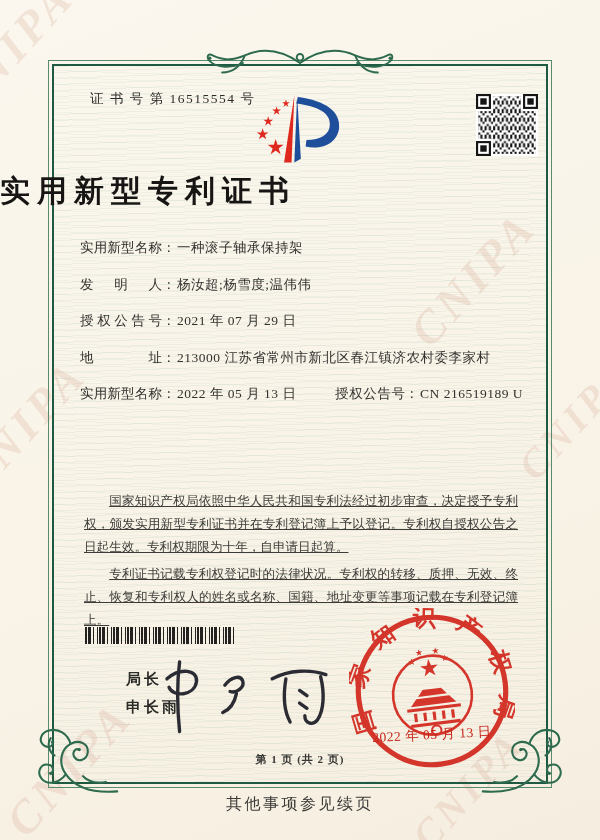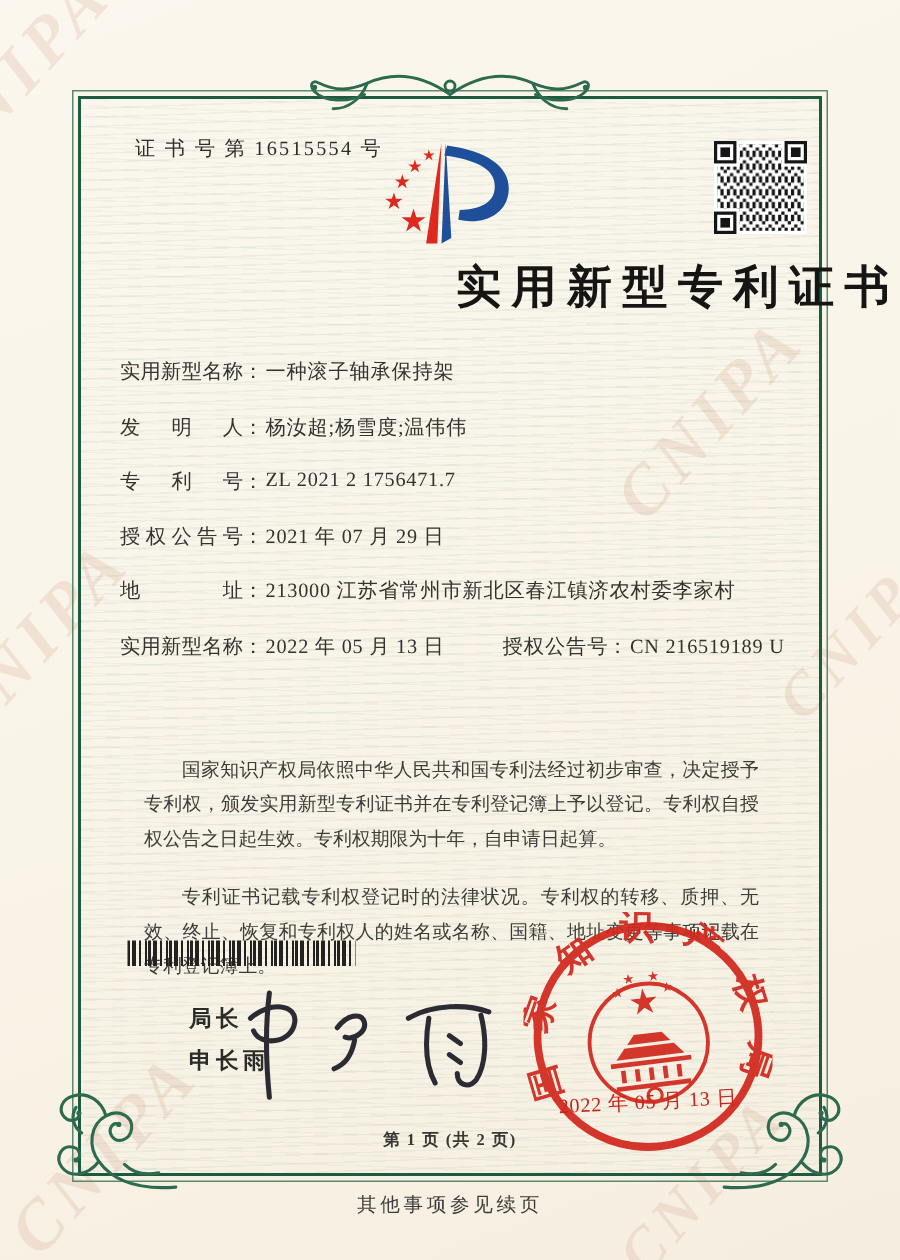--- a/index.html
+++ b/index.html
@@ -29,55 +29,55 @@
   .orn{position:absolute;z-index:2;color:#2e6b4e;}
   .orn-top{left:205px;top:44px;width:190px;height:38px;}
   .orn-bl{left:26px;top:722px;width:95px;height:78px;}
   .orn-br{left:479px;top:722px;width:95px;height:78px;}
 
   
   .cert-no{position:absolute;left:80px;top:90px;font-size:13.5px;letter-spacing:1.5px;
            color:#2e2d2b;z-index:3;margin-left:10px;}
   .logo{position:absolute;left:236px;top:84px;width:126px;height:84px;z-index:3;}
   .qr{position:absolute;left:476px;top:94px;width:62px;height:62px;z-index:3;}
-  .title{position:absolute;left:0;top:171px;width:600px;text-align:right;
+  .title{position:absolute;left:0;top:171px;width:600px;text-align:left;
          font-size:30px;font-weight:700;letter-spacing:7px;color:#161513;z-index:3;}
 
   
   .fields{position:absolute;left:80px;top:239px;width:460px;z-index:3;font-size:13.5px;color:#33322f;}
   .frow{height:36.6px;white-space:nowrap;}
   .flabel{display:inline-block;width:82px;text-align:justify;text-align-last:justify;
           vertical-align:top;}
   .fcolon{display:inline-block;width:15px;vertical-align:top;}
   .fvalue{letter-spacing:0.5px;}
   .fvalue.fixed{display:inline-block;width:142px;}
   .flabel.l2{width:70px;margin-left:16px;}
 
   
   .paras{position:absolute;left:80px;top:486px;width:442px;z-index:3;
          font-size:12.6px;line-height:1.82;color:#3d3c39;text-align:justify;}
-  .paras p{margin:16px;text-indent:2em;}
+  .paras p{margin:4px;text-indent:2em;text-decoration:underline;}
 
   
   .barcode{position:absolute;left:85px;top:627px;width:152px;height:17px;z-index:3;
     background:repeating-linear-gradient(90deg,#232220 0 2px,transparent 2px 3px,
       #232220 3px 6px,transparent 6px 8px,#232220 8px 9px,transparent 9px 12px,
       #232220 12px 13px,transparent 13px 14px);}
   .signer{position:absolute;left:86px;top:670px;z-index:3;
           font-family:"Liberation Sans","DejaVu Sans",sans-serif;
           font-size:15px;font-weight:700;letter-spacing:3px;color:#2b2b28;margin-left:40px;}
   .signer div{margin-bottom:9px;}
   .signature{position:absolute;left:148px;top:646px;width:200px;height:92px;z-index:3;}
   .seal{position:absolute;left:349px;top:608px;width:166px;height:166px;z-index:4;opacity:0.93;}
   .seal-date{position:absolute;left:352px;top:726px;width:160px;text-align:center;z-index:5;
              color:#c8251a;font-size:13.5px;letter-spacing:0.5px;transform:rotate(-3deg);}
   .page-info{position:absolute;left:48px;right:48px;top:752px;text-align:center;z-index:3;
              font-size:11px;letter-spacing:1px;color:#38373“4;color:#383734;font-weight:bold;}
   .footer-note{position:absolute;left:0;width:600px;top:794px;text-align:center;z-index:3;
-             font-size:13px;letter-spacing:2.5px;color:#3c3b38;}
+             font-size:16px;letter-spacing:2.5px;color:#3c3b38;}
 </style>
 </head>
 <body>
 
 <div class="page">
 
   <svg width="0" height="0" style="position:absolute" aria-hidden="true">
     <defs>
       <path id="star" d="M0,-1 L0.588,0.809 L-0.951,-0.309 L0.951,-0.309 L-0.588,0.809 Z"></path>
       <g id="cornerFlourish" fill="none" stroke="currentColor" stroke-width="2.2" stroke-linecap="round">
@@ -167,23 +167,20 @@
   </svg>
 
   <div class="title">实用新型专利证书</div>
 
   <div class="fields">
     <div class="frow">
       <span class="flabel">实用新型名称</span><span class="fcolon">：</span><span class="fvalue">一种滚子轴承保持架</span>
     </div>
     <div class="frow">
       <span class="flabel">发明人</span><span class="fcolon">：</span><span class="fvalue">杨汝超;杨雪度;温伟伟</span>
-    </div>
-    <div class="frow">
-      <span class="flabel">专利号</span><span class="fcolon">：</span><span class="fvalue">ZL 2021 2 1756471.7</span>
     </div>
     <div class="frow">
       <span class="flabel">授权公告号</span><span class="fcolon">：</span><span class="fvalue">2021 年 07 月 29 日</span>
     </div>
     <div class="frow">
       <span class="flabel">地址</span><span class="fcolon">：</span><span class="fvalue">213000 江苏省常州市新北区春江镇济农村委李家村</span>
     </div>
     <div class="frow">
       <span class="flabel">实用新型名称</span><span class="fcolon">：</span><span class="fvalue fixed">2022 年 05 月 13 日</span><span class="flabel l2">授权公告号</span><span class="fcolon">：</span><span class="fvalue">CN 216519189 U</span>
     </div>

